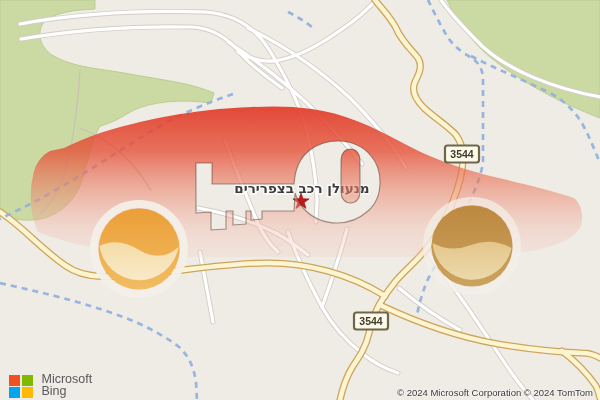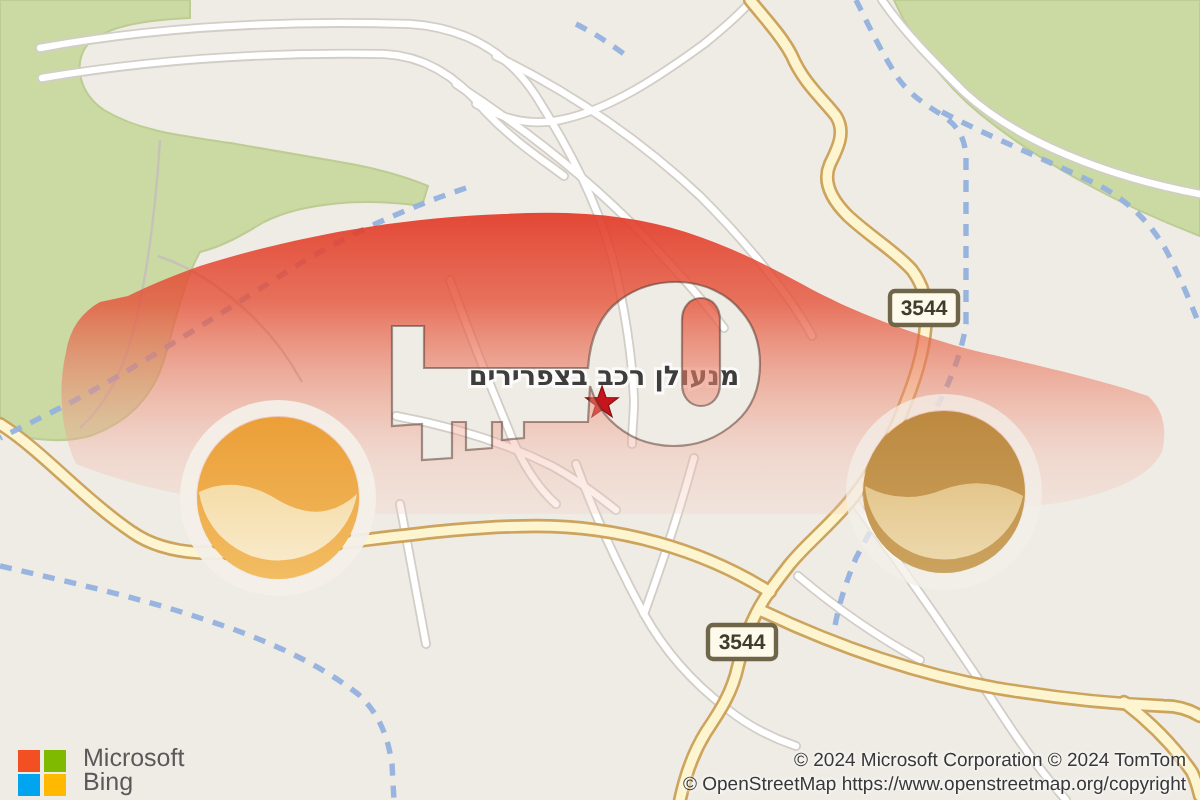--- a/index.html
+++ b/index.html
@@ -170,16 +170,15 @@
       <div class="sq sq4"></div>
     </div>
     <div class="logo-text">
       <span>Microsoft</span>
       <span>Bing</span>
     </div>
   </div>
 
   <div class="copyright">
     <div>© 2024 Microsoft Corporation © 2024 TomTom</div>
-    <div>© OpenStreetMap https://www.openstreetmap.org/copyright</div>
   </div>
 
 </div>
 
 </body></html>

